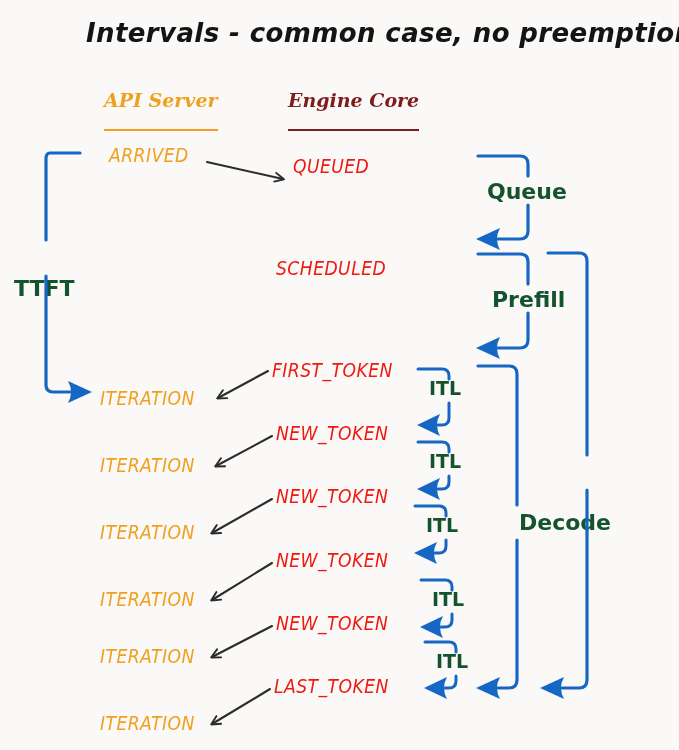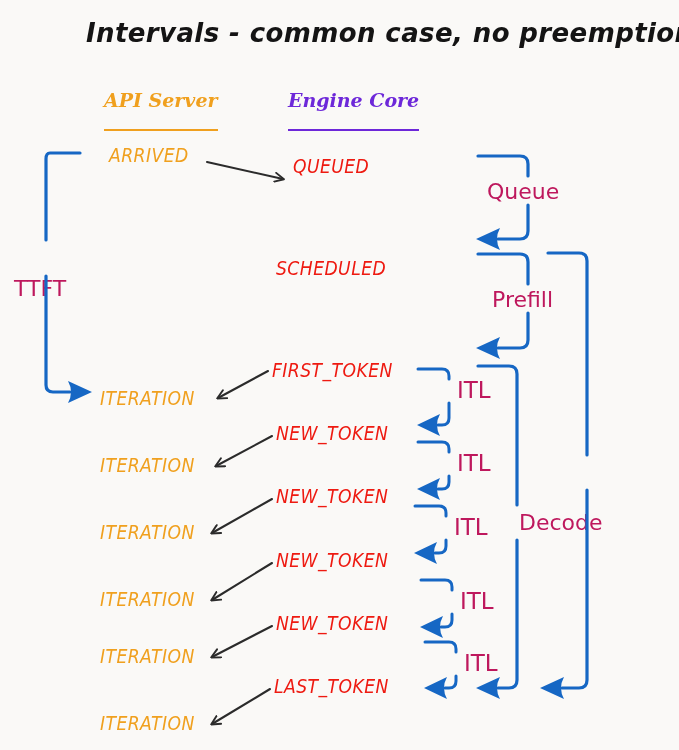--- a/index.html
+++ b/index.html
@@ -37,45 +37,44 @@
   
   .colhead {
     font-family: "DejaVu Serif", serif;
     font-style: italic;
     font-weight: 700;
     font-size: 19px;
     border-bottom: 2.5px solid currentColor;
     padding-bottom: 19px;
   }
   .colhead-api { color: #F0A01E; }
-  .colhead-engine { color: #6d28d9; }
+  .colhead-engine { color: #7f1d1d; }
 
   
   .state {
     font-family: "DejaVu Sans", sans-serif;
     font-style: italic;
     font-weight: 400;
     font-size: 20px;
     transform: scaleX(0.86);
     transform-origin: left center;
     letter-spacing: 0.5px;
   }
   .state-api { color: #F0A01E; }
   .state-engine { color: #EE1A11; }
 
   
   .mlabel {
     font-family: "DejaVu Sans", sans-serif;
     font-size: 22px;
-    color: #be185d;
-    font-weight: 400;
+    color: #14532d;
+    font-weight: 700;
   }
   .mlabel.small {
-    font-size: 23px;
-    margin-left: 28px;
+    font-size: 19px;
   }
 </style>
 </head>
 <body>
 
 <div id="canvas" style="background: rgb(250, 249, 247);">
 
   <div class="txt title" style="left:86px; top:20px;">Intervals - common case, no preemptions</div>
 
   <div class="txt colhead colhead-api" style="left:104px; top:91px;">API Server</div>

